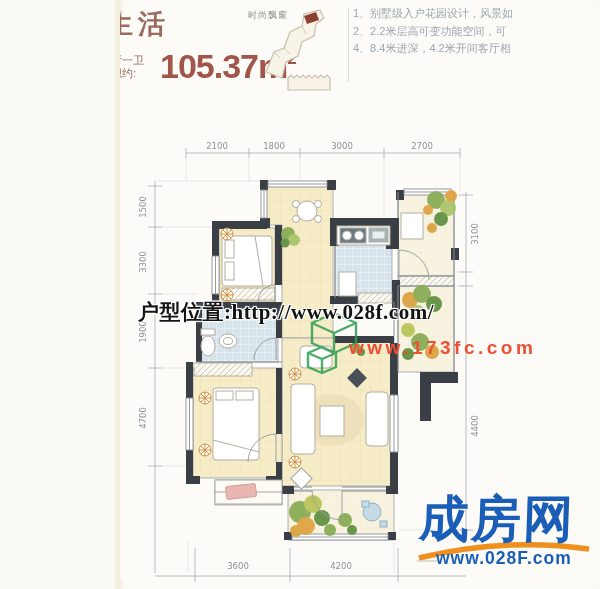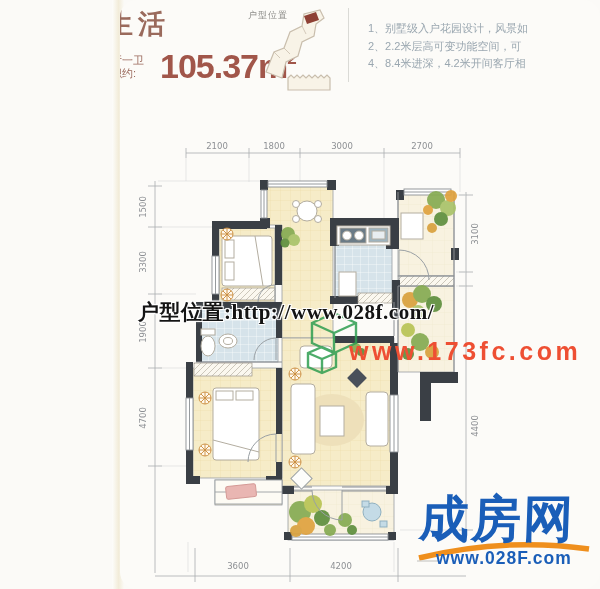--- a/index.html
+++ b/index.html
@@ -16,31 +16,31 @@
   
   .title{position:absolute;left:-14px;top:6px;font-family:"Liberation Serif","DejaVu Serif",serif;
     font-weight:700;font-size:27px;letter-spacing:5px;color:#9a6a5c;white-space:nowrap;}
   .sub{position:absolute;left:-9px;top:54px;color:#9c6b5e;font-size:11px;line-height:13px;white-space:nowrap;}
   .area{position:absolute;left:40px;top:47px;color:#a1564a;font-weight:700;font-size:34px;
     letter-spacing:-1px;white-space:nowrap;}
   .area sup{font-size:17px;vertical-align:14px;}
   .loc-label{position:absolute;left:128px;top:9px;font-size:9px;color:#8d8d8a;letter-spacing:1px;}
   .siteplan{position:absolute;left:138px;top:4px;width:90px;height:92px;}
   .divider{position:absolute;left:228px;top:8px;width:1px;height:74px;background:#dadad6;}
-  .features{position:absolute;left:233px;top:5px;right:0;margin:15px;padding:0;list-style:none;
+  .features{position:absolute;left:233px;top:5px;right:0;margin:0;padding:0;list-style:none;
     font-size:11px;line-height:17.5px;color:#9aa7b0;white-space:nowrap;overflow:hidden;}
 
   
   .wm-black{position:absolute;left:138px;top:298px;z-index:6;
     font-family:"Liberation Serif","DejaVu Serif",serif;font-weight:700;font-size:21px;color:#141414;
     white-space:nowrap;letter-spacing:0.5px;
     text-shadow:-1px -1px 0 #fff,1px -1px 0 #fff,-1px 1px 0 #fff,1px 1px 0 #fff,0 0 3px #fff;}
   .wm-brand{position:absolute;left:348px;top:302px;z-index:5;font-weight:700;font-size:33px;
     letter-spacing:4px;color:rgba(255,255,255,0.12);-webkit-text-stroke:1.3px #b5bbbe;white-space:nowrap;}
-  .wm-url{position:absolute;left:349px;top:337px;z-index:5;font-weight:800;font-size:25px;
+  .wm-url{position:absolute;left:349px;top:337px;z-index:5;font-weight:800;font-size:19px;
     letter-spacing:3.5px;color:#ee4f33;white-space:nowrap;}
   .wm-slogan{position:absolute;left:306px;top:356px;z-index:5;font-weight:700;font-size:19px;
     letter-spacing:2.5px;color:rgba(255,255,255,0.12);-webkit-text-stroke:1.1px #b9bfc2;white-space:nowrap;}
   .wm-logo{position:absolute;left:302px;top:309px;z-index:5;}
 
   
   .cf-logo{position:absolute;left:419px;top:486px;z-index:7;font-weight:900;font-size:50px;
     letter-spacing:2px;color:#1a5eb8;transform:skewX(-2deg);white-space:nowrap;
     font-family:"DejaVu Sans","Liberation Sans",sans-serif;}
   .cf-swoosh{position:absolute;left:415px;top:532px;z-index:6;}
@@ -56,21 +56,21 @@
   <div class="crease"></div>
 
   <div class="paper">
     <div class="title">生活</div>
     <div class="sub">
       <div>厅一卫</div>
       <div>积约:</div>
     </div>
     <div class="area"><span>105.37m</span><sup>2</sup></div>
 
-    <div class="loc-label">户型位置</div>
+    <div class="loc-label">时尚飘窗</div>
 
     <svg class="siteplan" viewBox="0 0 90 92">
       <g stroke="#c9bead" fill="#f8f3e7" stroke-width="1.2">
         <path d="M8,68 L16,48 L26,44 L32,28 L44,22 L46,10 L62,6 L66,14 L58,20 L56,32 L44,38 L40,52 L28,58 L24,74 Z"></path>
         <path d="M30,74 l3,-3 3,3 3,-3 3,3 3,-3 3,3 3,-3 3,3 3,-3 3,3 3,-3 3,3 3,-3 3,3 v12 h-42 z"></path>
       </g>
       <g stroke="#c9bead" stroke-width="0.8" fill="none">
         <path d="M26,44 L32,50 M44,22 L48,30 M16,48 L22,54"></path>
       </g>
       <polygon points="46,12 58,8 61,16 49,20" fill="#8e4034"></polygon>

